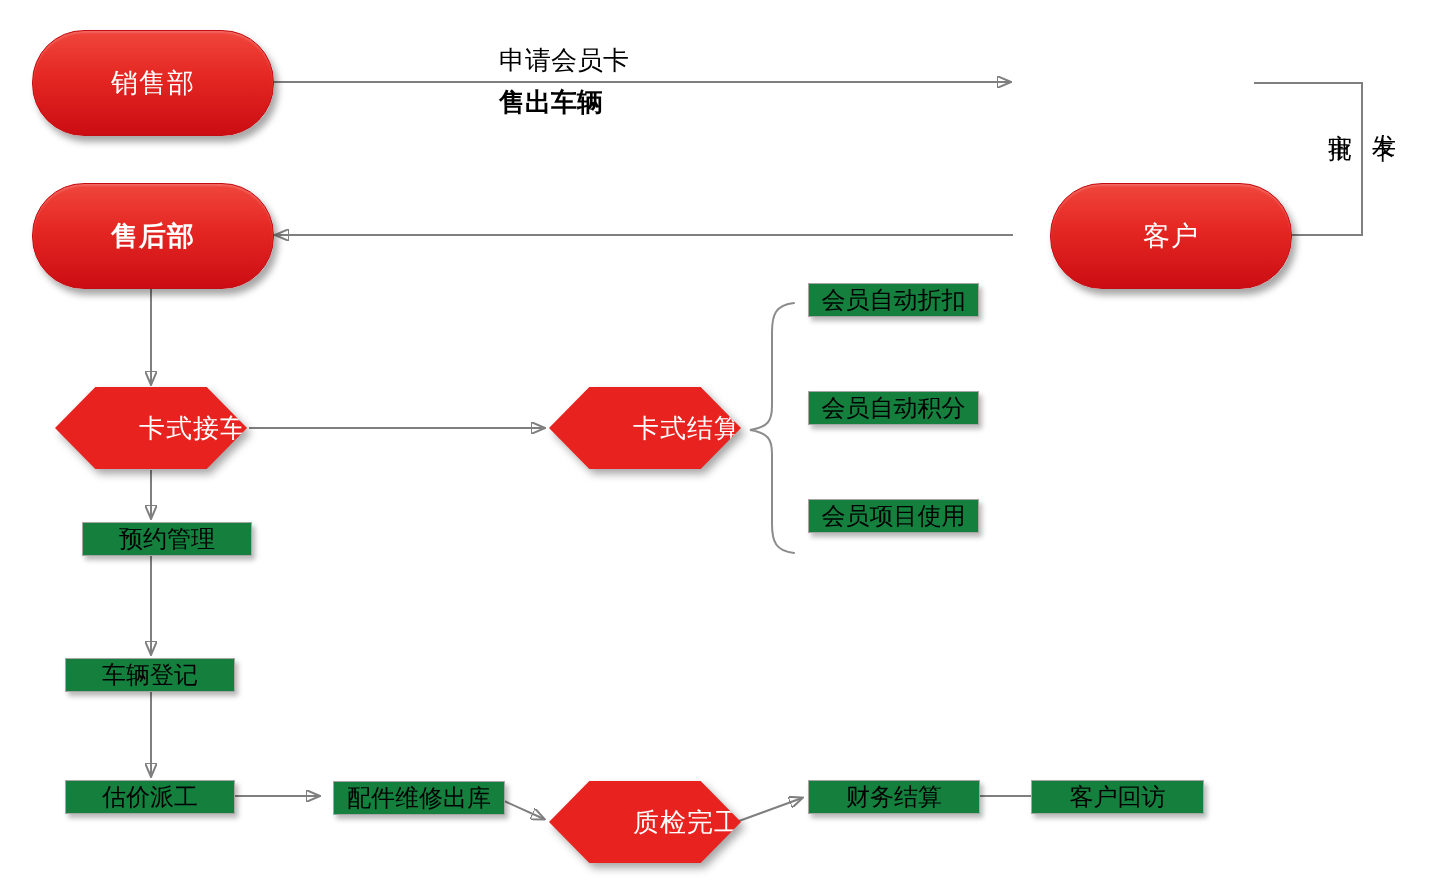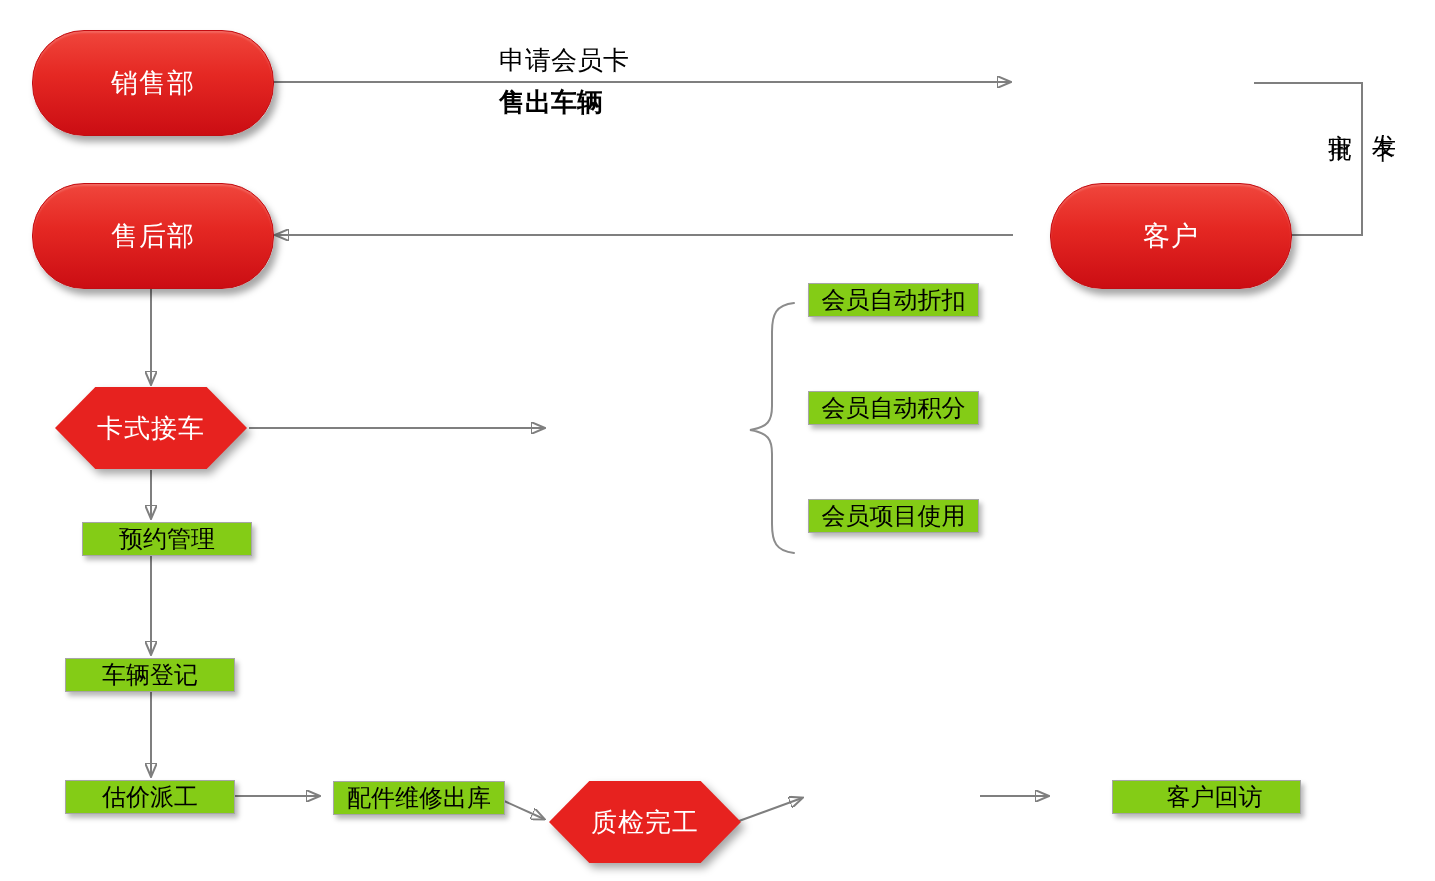--- a/index.html
+++ b/index.html
@@ -23,27 +23,27 @@
     border:1px solid #c20d12;
     box-shadow:4px 6px 7px rgba(0,0,0,0.35), inset 0 2px 2px rgba(255,255,255,0.18);
     display:flex;align-items:center;justify-content:center;
     color:#ffffff;font-size:27px;letter-spacing:1px;
   }
   
   .hexwrap{position:absolute;z-index:2;filter:drop-shadow(4px 5px 4px rgba(0,0,0,0.35));}
   .hex{
     width:192px;height:82px;background:#e7221f;
     clip-path:polygon(0% 50%,21% 0%,79% 0%,100% 50%,79% 100%,21% 100%);
-    display:flex;align-items:center;justify-content:center;
+    display:flex;align-items:center;justify-content:flex-end;
     color:#ffffff;font-size:26px;letter-spacing:1px;
   }
   
   .pbox{
     position:absolute;z-index:2;
-    height:32px;background:#84cc16;
+    height:32px;background:#15803d;
     border:1px solid #a6a6a6;
     box-shadow:3px 4px 5px rgba(0,0,0,0.28);
     display:flex;align-items:center;justify-content:center;
     color:#000000;font-size:24px;line-height:1;
   }
   
   .elabel{
     position:absolute;z-index:3;color:#000000;font-size:26px;line-height:1.2;
     text-align:left;
   }
@@ -74,51 +74,59 @@
     <path d="M235,796 L319,796" marker-end="url(#arw)"></path>
     <path d="M493,796 L544,819" marker-end="url(#arw)"></path>
     <path d="M739,821 L802,798" marker-end="url(#arw)"></path>
     <path d="M980,796 L1048,796" marker-end="url(#arw)"></path>
     <path class="brace" d="M794,303 C776,305 772,314 772,332 L772,406 C772,421 768,427 750,430 C768,433 772,439 772,454 L772,524 C772,542 776,551 794,553"></path>
   </svg>
 
   <div class="stadium" style="left:32px;top:30px;text-align:right;">
     <span>销售部</span>
   </div>
-  <div class="stadium" style="left:32px;top:183px;">
+  <div class="stadium" style="left:32px;top:183px;font-weight:bold;">
     <span>售后部</span>
   </div>
   <div class="stadium" style="left:1050px;top:183px;">
     <span>客户</span>
   </div>
 
   <div class="hexwrap" style="left:55px;top:387px;">
     <div class="hex">
       <span>卡式接车</span>
+    </div>
+  </div>
+  <div class="hexwrap" style="left:549px;top:387px;">
+    <div class="hex">
+      <span>卡式结算</span>
     </div>
   </div>
   <div class="hexwrap" style="left:549px;top:781px;">
     <div class="hex">
       <span>质检完工</span>
     </div>
   </div>
 
   <div class="pbox" style="left:65px;top:522px;width:168px;margin-left:17px;">
     <span>预约管理</span>
   </div>
   <div class="pbox" style="left:65px;top:658px;width:168px;">
     <span>车辆登记</span>
   </div>
   <div class="pbox" style="left:65px;top:780px;width:168px;">
     <span>估价派工</span>
   </div>
   <div class="pbox" style="left:333px;top:781px;width:170px;">
     <span>配件维修出库</span>
   </div>
-  <div class="pbox" style="left:1112px;top:780px;width:171px;padding-left:16px;">
+  <div class="pbox" style="left:808px;top:780px;width:170px;">
+    <span>财务结算</span>
+  </div>
+  <div class="pbox" style="left:1031px;top:780px;width:171px;">
     <span>客户回访</span>
   </div>
   <div class="pbox" style="left:808px;top:283px;width:169px;">
     <span>会员自动折扣</span>
   </div>
   <div class="pbox" style="left:808px;top:391px;width:169px;">
     <span>会员自动积分</span>
   </div>
   <div class="pbox" style="left:808px;top:499px;width:169px;">
     <span>会员项目使用</span>

